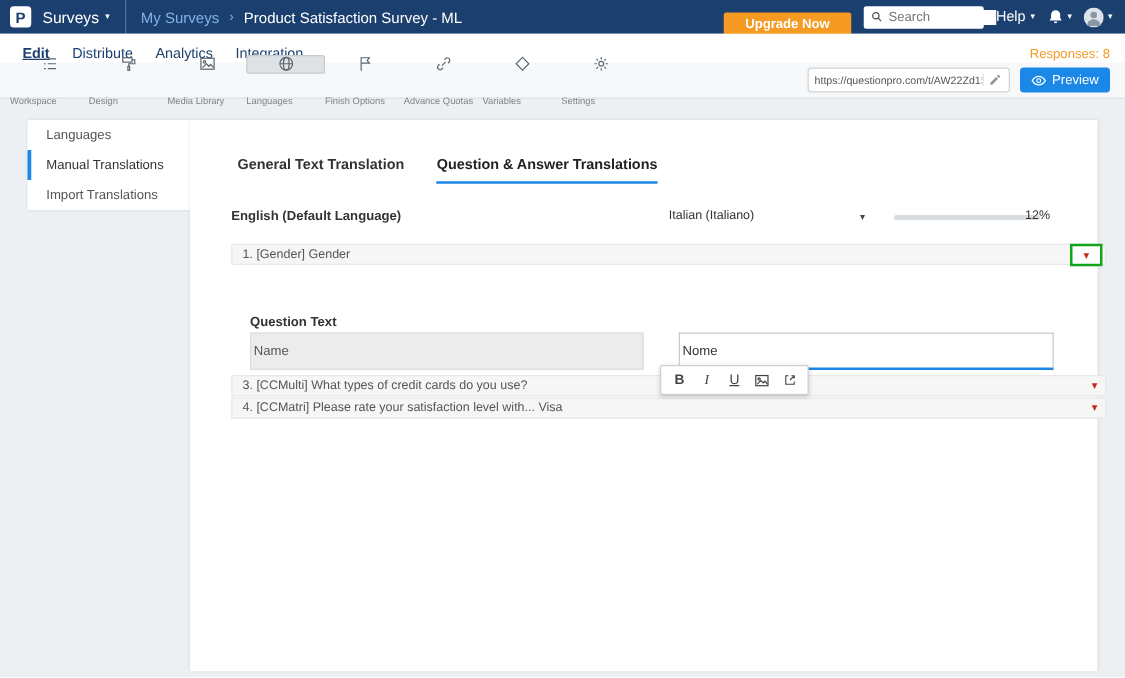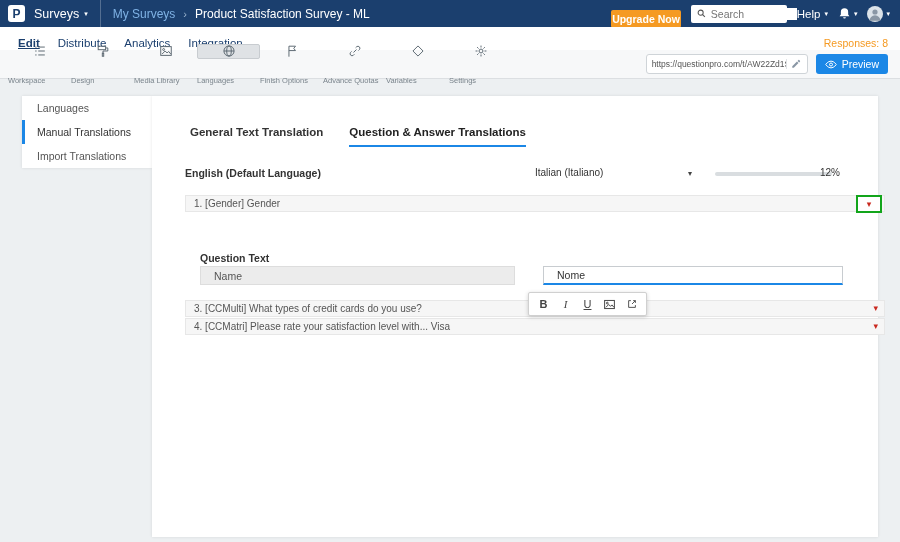--- a/index.html
+++ b/index.html
@@ -10,21 +10,21 @@
   
   .topbar { position:absolute; top:0; left:0; width:900px; height:27px; background:#1b3f6e; display:flex; align-items:center; color:#fff; }
   .logo { width:17px; height:17px; margin-left:8px; background:#ffffff; border-radius:3px; color:#1b3f6e; font-weight:bold; font-size:12px; display:flex; align-items:center; justify-content:center; flex:none; }
   .surveys-dd { display:flex; align-items:center; gap:5px; padding:0 12px 0 9px; height:27px; font-size:12.5px; border-right:1px solid rgba(255,255,255,0.25); cursor:pointer; }
   .caret { font-size:7px; line-height:1; }
   .crumbs { display:flex; align-items:center; gap:8px; margin-left:12px; font-size:12px; white-space:nowrap; }
   .crumb-parent { color:#7fb2e5; cursor:pointer; }
   .crumb-sep { color:#9ab4cf; font-size:11px; }
   .crumb-current { color:#fff; }
   .topbar-right { margin-left:auto; display:flex; align-items:center; gap:10px; padding-right:10px; }
-  .upgrade-btn { background:#f59a23; color:#fff; font-size:10.5px; font-weight:bold; padding:3px 1px; border-radius:2px; border:none; cursor:pointer; white-space:nowrap;margin-top:11px; }
+  .upgrade-btn { background:#f59a23; color:#fff; font-size:10.5px; font-weight:bold; padding:3px 17px; border-radius:2px; border:none; cursor:pointer; white-space:nowrap;margin-top:11px; }
   .search-box { display:flex; align-items:center; gap:5px; background:#fff; border-radius:2px; height:18px; width:96px; padding:0 6px; }
   .search-box input { border:none; outline:none; width:86px; font-size:10.5px; color:#333; font-family:"Liberation Sans", sans-serif; }
   .help { font-size:11.5px; display:flex; align-items:center; gap:4px; cursor:pointer; }
   .bell-wrap, .avatar-wrap { display:flex; align-items:center; gap:3px; cursor:pointer; }
 
   
   .navbar { position:absolute; top:27px; left:0; width:900px; height:33px; background:#fff; display:flex; align-items:center; border-bottom:1px solid #e3e6e8; }
   .nav-tab { font-size:11.5px; color:#1b3f6e; margin-left:18px; cursor:pointer; }
   .nav-tab.active { font-weight:bold; text-decoration:underline; }
   .responses { margin-left:auto; margin-right:12px; font-size:10.5px; color:#f59a23; }
@@ -62,21 +62,21 @@
 
   .q-row { position:absolute; left:33px; width:700px; height:17px; background:#f6f6f6; border:1px solid #e7e7e7; display:flex; align-items:center; padding:0 8px; font-size:10px; color:#555; }
   .q-caret { position:absolute; right:6px; top:3px; font-size:9px; color:#c9281e; line-height:1; cursor:pointer; }
   .caret-highlight { position:absolute; right:2px; top:-1px; width:26px; height:18px; border:2px solid #12a51b; background:#fff; display:flex; align-items:center; justify-content:center; cursor:pointer; }
   .caret-highlight .q-caret { position:static; }
   .collapse-wrap { position:absolute; right:4px; top:4px; display:flex; flex-direction:column; align-items:center; cursor:pointer; }
   .collapse-wrap .up { font-size:9px; color:#c9281e; line-height:1; }
   .collapse-wrap .bar { width:15px; height:3px; background:#12a51b; margin-top:2px; }
 
   .editor-label { position:absolute; left:48px; top:156px; font-size:10.5px; font-weight:bold; color:#333; }
-  .editor-input { position:absolute; top:170px; height:19px; font-size:10.5px; padding:0 13px; font-family:"Liberation Sans", sans-serif; outline:none; }
+  .editor-input { position:absolute; top:170px; height:30px; font-size:10.5px; padding:0 2px; font-family:"Liberation Sans", sans-serif; outline:none; }
   .editor-input.src { left:48px; width:315px; background:#ececec; border:1px solid #dddddd; color:#555; }
   .editor-input.tgt { left:391px; width:300px; background:#fff; border:1px solid #c8ccd0; border-bottom:2px solid #1b87e6; color:#333; }
 
   .fmt-toolbar { position:absolute; left:376px; top:196px; height:24px; background:#fff; border:1px solid #d0d0d0; border-radius:2px; box-shadow:0 1px 4px rgba(0,0,0,0.18); display:flex; align-items:center; padding:0 5px; gap:3px; z-index:5; }
   .fmt-btn { width:19px; height:19px; display:flex; align-items:center; justify-content:center; font-size:11px; color:#444; cursor:pointer; border-radius:2px; }
   .fmt-i { font-style:italic; font-family:"Liberation Serif", serif; }
   .fmt-u { text-decoration:underline; }
 
   svg { display:block; }
 </style>

